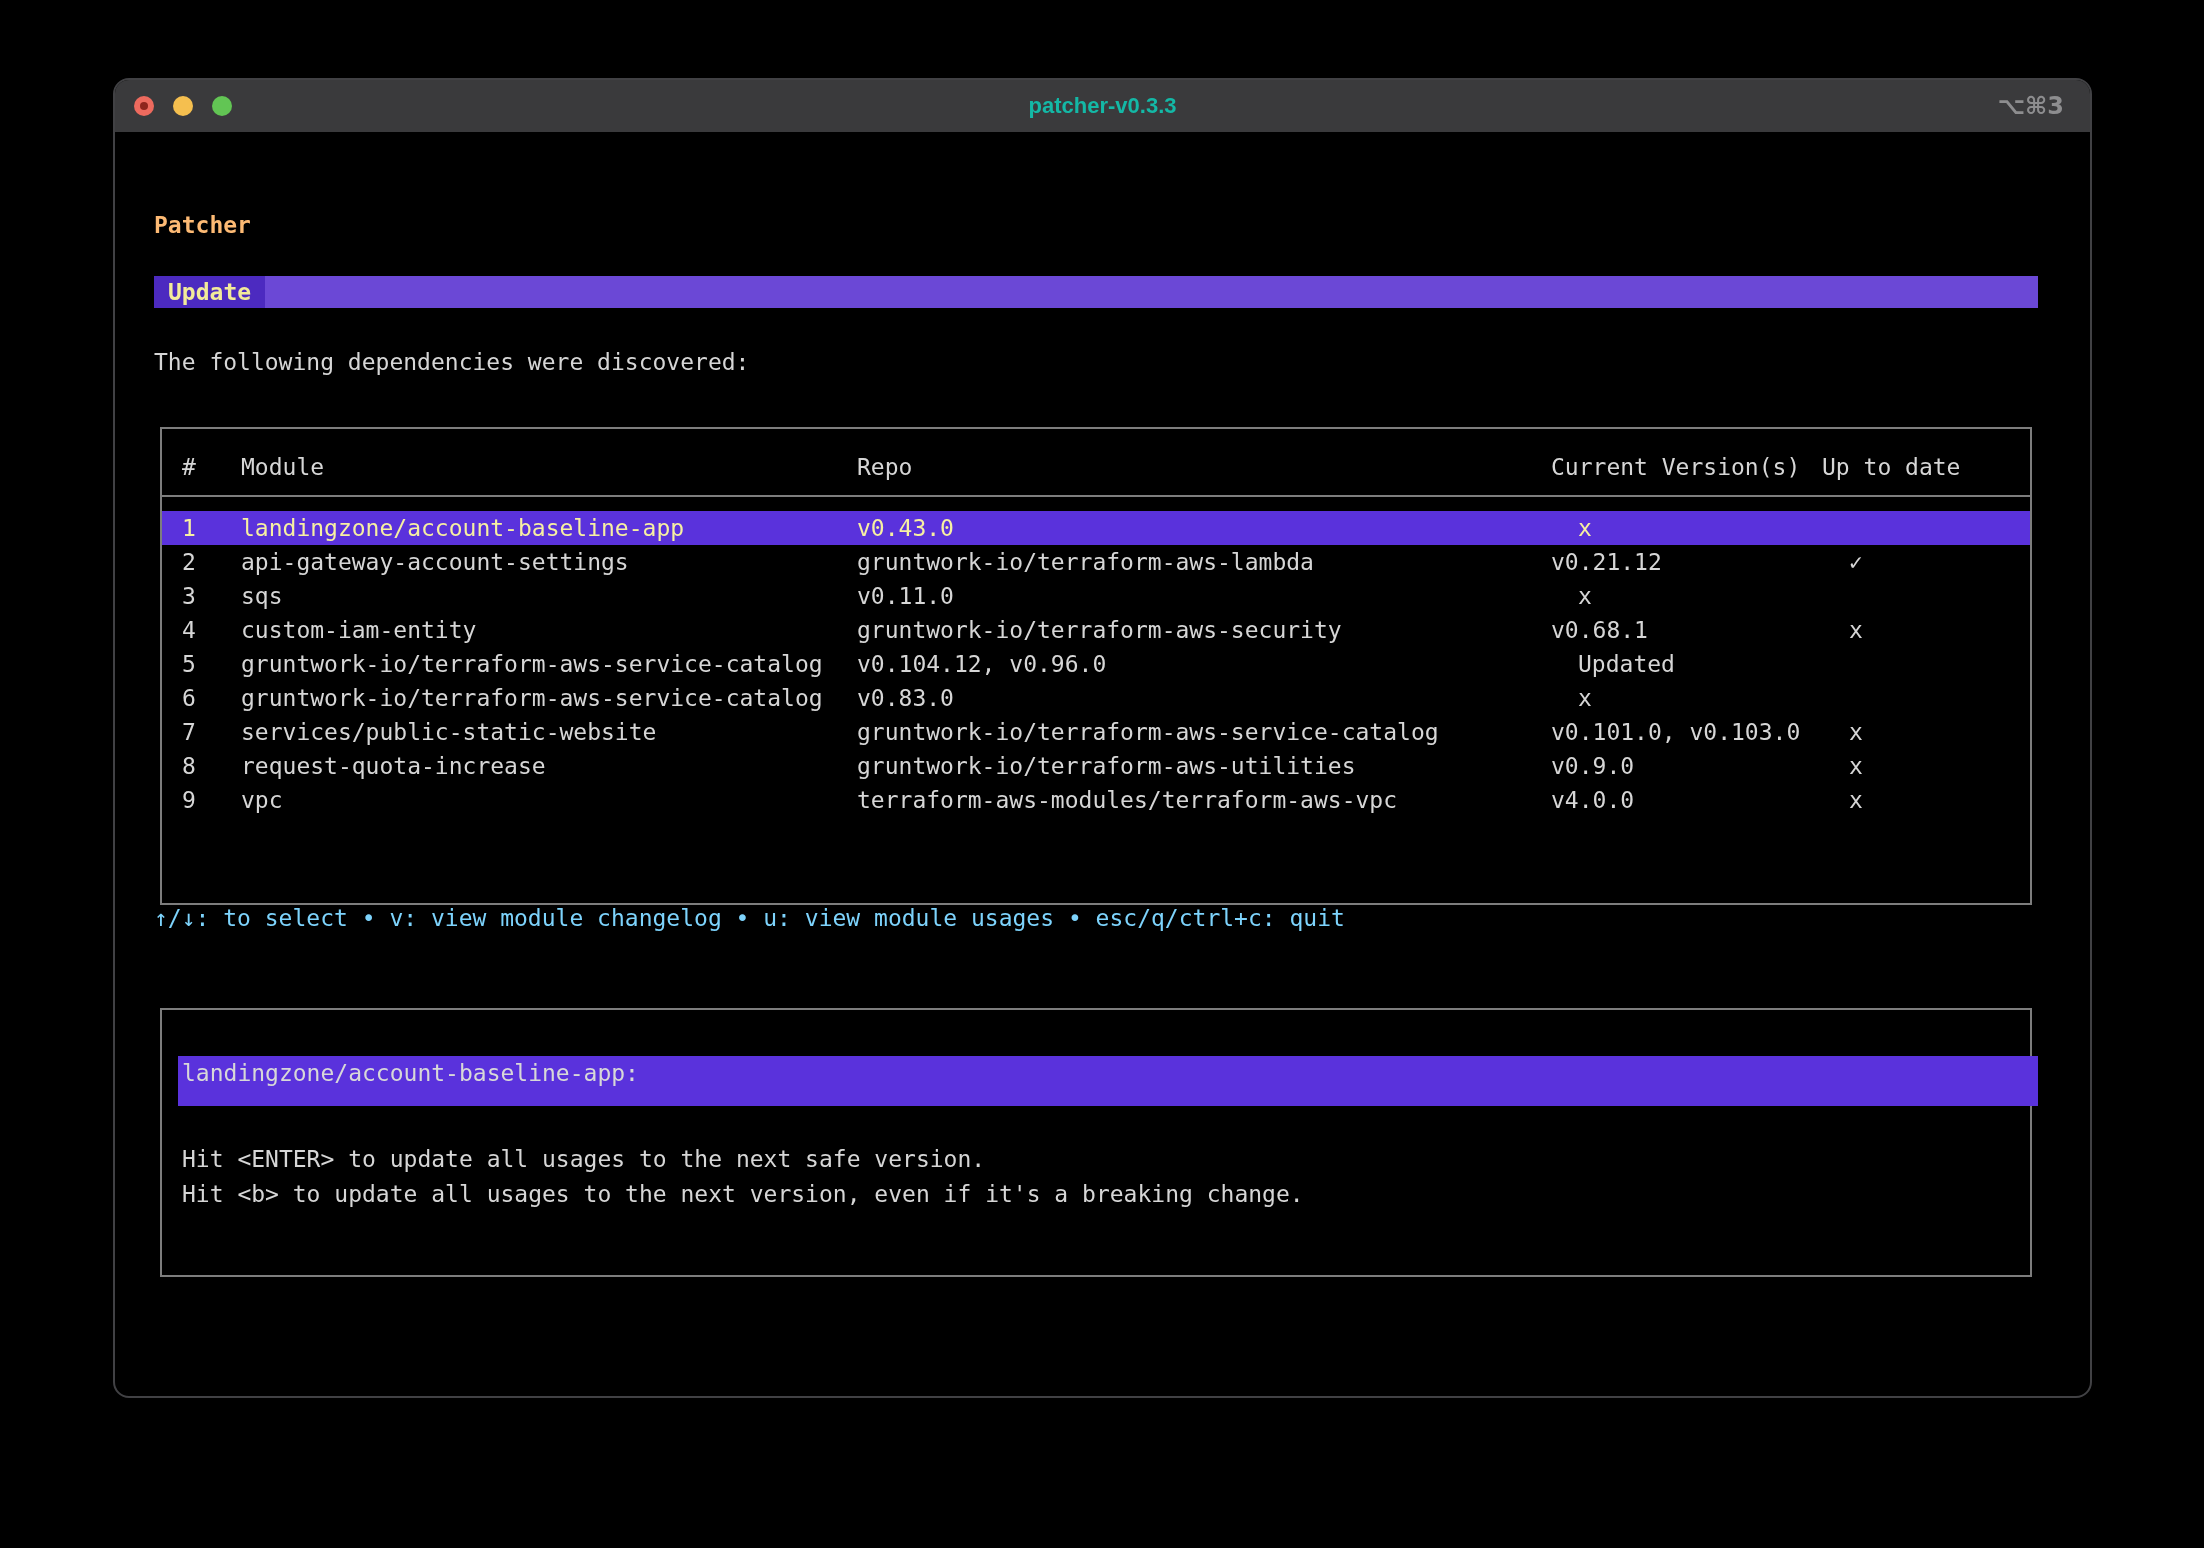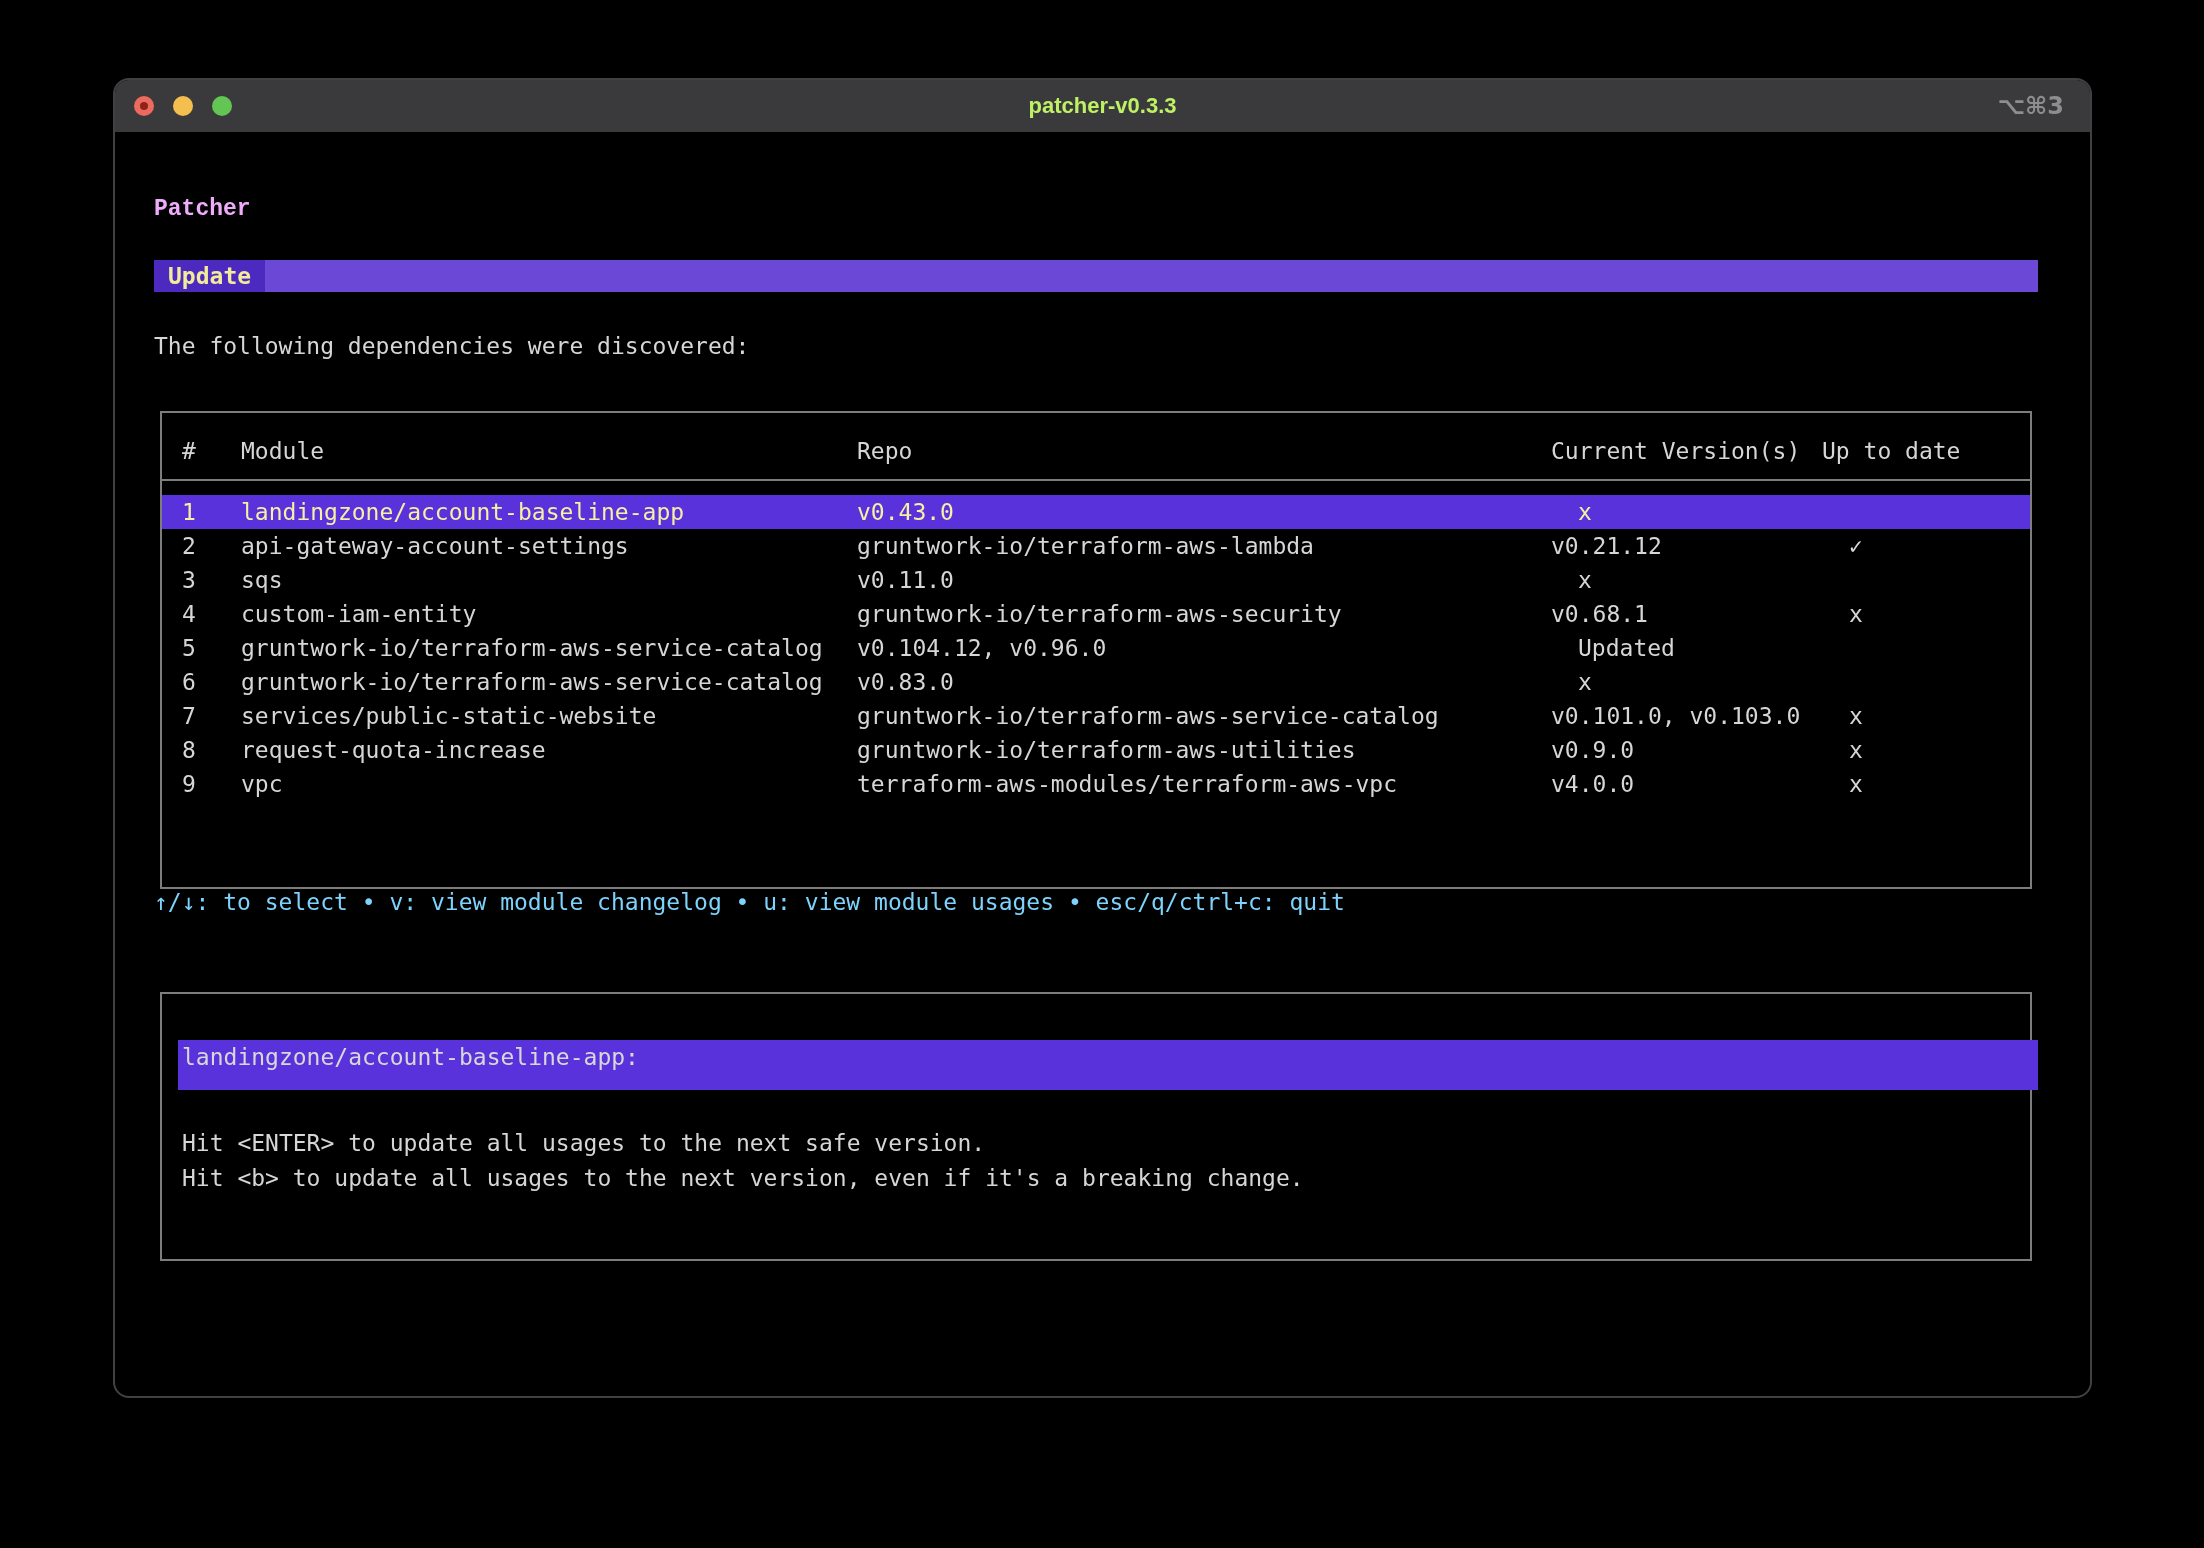--- a/index.html
+++ b/index.html
@@ -15,30 +15,30 @@
   .titlebar {
     height:52px; background:#3a3a3c; position:relative;
     display:flex; align-items:center; justify-content:center;
   }
   .lights { position:absolute; left:19px; top:16px; display:flex; gap:19px; }
   .light { width:20px; height:20px; border-radius:50%; }
   .light-red { background:#ed6a5e; position:relative; }
   .light-red::after { content:""; position:absolute; inset:6px; border-radius:50%; background:#8e251d; }
   .light-yellow { background:#f5bf4f; }
   .light-green { background:#62c554; }
-  .title { font-family:"Liberation Sans", sans-serif; font-weight:bold; font-size:22px; color:#bef264; }
+  .title { font-family:"Liberation Sans", sans-serif; font-weight:bold; font-size:22px; color:#14b8a6; }
   .shortcut {
     position:absolute; right:26px; top:0; height:52px; display:flex; align-items:center;
     font-family:"DejaVu Sans", sans-serif; font-weight:bold; font-size:24px; color:#8d8d8f;
   }
   .term {
     position:absolute; left:39px; right:52px; top:52px; bottom:0;
     font-size:23px; color:#d6d6d6;
   }
-  .heading { margin-top:64px; font-weight:bold; color:#f0abfc;font-family:Liberation Mono, monospace; }
+  .heading { margin-top:80px; font-weight:bold; color:#fdba74; }
   .tabbar { margin-top:38px; height:32px; background:var(--tab_bar,#6b48d6); display:flex; }
   .tab-active {
     background:var(--tab_active,#4c2ac0); color:var(--tab_text,#f2eb9a);
     padding:0 14px; display:flex; align-items:center; font-weight:bold;
   }
   .intro { margin-top:41px; }
   .table-box { margin:52px 6px 0 6px; height:478px; border:2px solid #7d7d7d; }
   .thead {
     display:grid; grid-template-columns:59px 616px 694px 271px 1fr;
     padding:10px 0 0 20px; height:68px; align-items:center;

